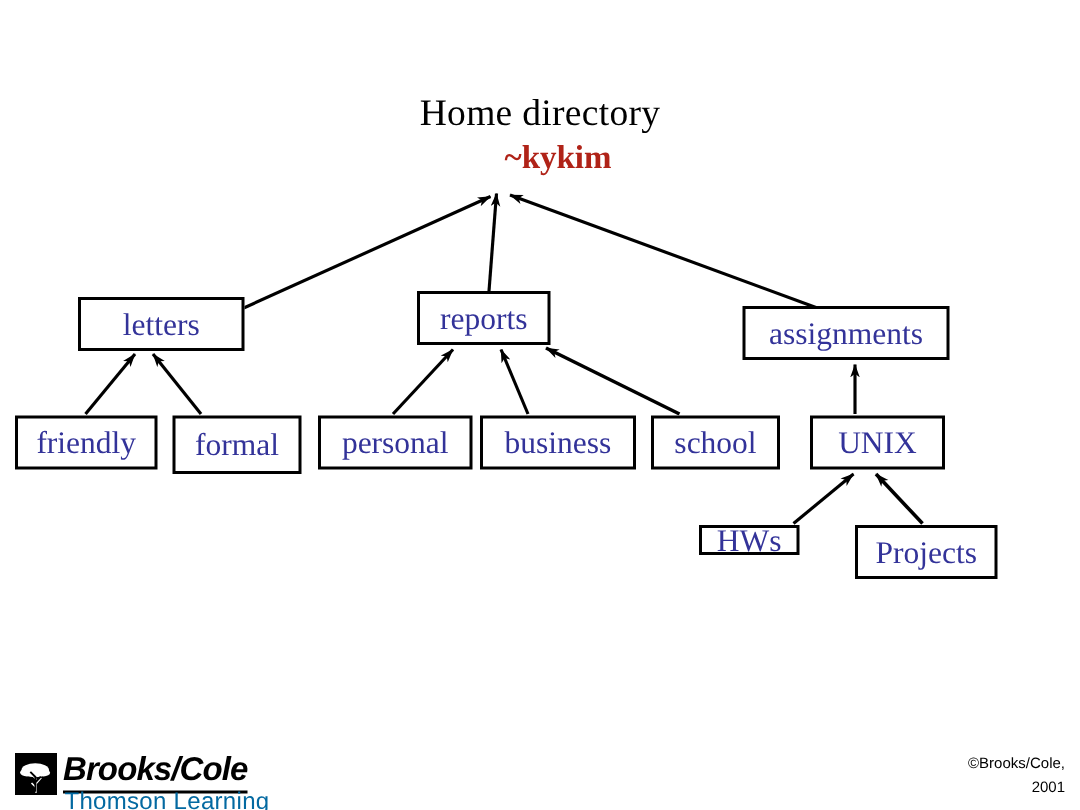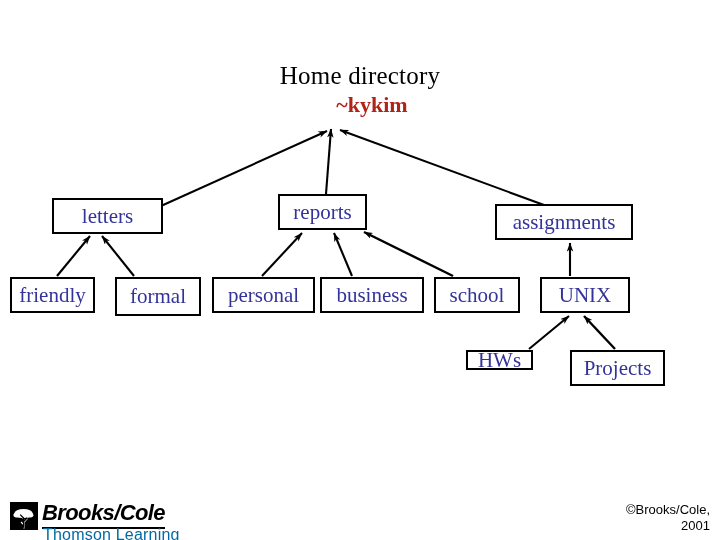--- a/index.html
+++ b/index.html
@@ -56,21 +56,21 @@
     display: flex;
     align-items: center;
     justify-content: center;
     white-space: nowrap;
   }
   
   #node-letters     { left: 52px;  top: 198px; width: 111px;  height: 36px; }
   #node-reports     { left: 278px; top: 194px; width: 89px;  height: 36px; }
   #node-assignments { left: 495px; top: 204px; width: 138px; height: 36px; }
   
-  #node-friendly { left: 10px;  top: 277px; width: 85px;  height: 36px; text-align: center; }
+  #node-friendly { left: 10px;  top: 277px; width: 95px;  height: 36px; text-align: center; }
   #node-formal   { left: 115px; top: 277px; width: 86px;  height: 39px; }
   #node-personal { left: 212px; top: 277px; width: 103px; height: 36px; }
   #node-business { left: 320px; top: 277px; width: 104px; height: 36px; }
   #node-school   { left: 434px; top: 277px; width: 86px;  height: 36px; }
   #node-unix     { left: 540px; top: 277px; width: 90px;  height: 36px; }
   
   #node-hws      { left: 466px; top: 350px; width: 67px;  height: 20px; }
   #node-projects { left: 570px; top: 350px; width: 95px;  height: 36px; }
 
   
@@ -117,21 +117,21 @@
     color: #0369a1;
     letter-spacing: 0.2px;
   }
   #copyright {
     position: absolute;
     right: 10px;
     top: 502px;
     width: 130px;
     text-align: right;
     font-family: "Liberation Sans", "DejaVu Sans", sans-serif;
-    font-size: 13px;
+    font-size: 10px;
     line-height: 16px;
     color: #000000;
   }
 </style>
 </head>
 <body>
 
 <div id="slide">
 
   <div class="title-line" id="title-main">Home directory</div>

